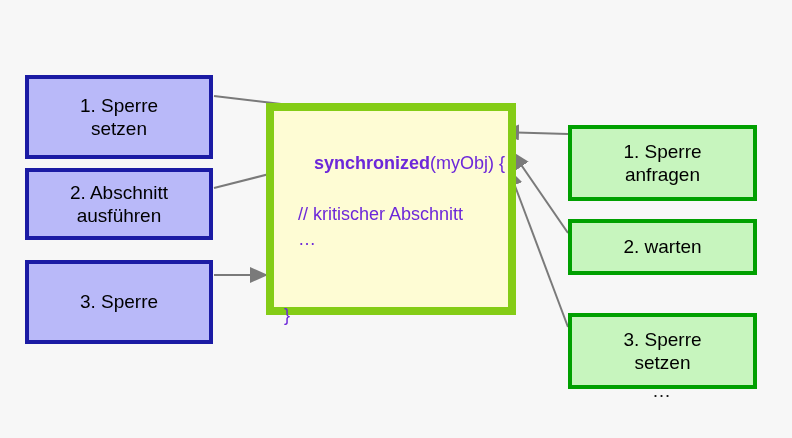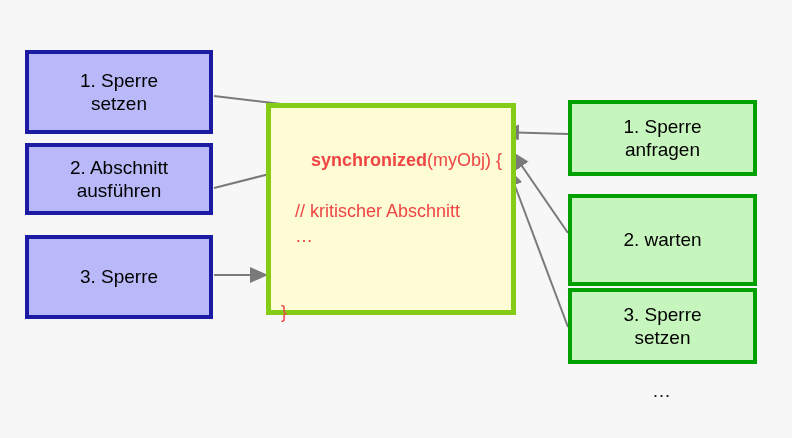--- a/index.html
+++ b/index.html
@@ -31,20 +31,21 @@
   .box {
     position: absolute;
     box-sizing: border-box;
     display: flex;
     flex-direction: column;
     align-items: center;
     justify-content: center;
     text-align: center;
     line-height: 1.22;
     color: #000000;
+    margin-top: 25px;
   }
 
   
   .box-blue {
     background: #b9b9f9;
     border: 4px solid #1b1ba4;
     font-size: 19px;
   }
 
   
@@ -52,23 +53,23 @@
     background: #c7f5be;
     border: 4px solid #00a000;
     font-size: 19px;
   }
 
   
   .box-code {
     position: absolute;
     box-sizing: border-box;
     background: #fefcd4;
-    border: 5px solid #84cc16;
+    border: 8px solid #84cc16;
     font-size: 18px;
-    color: #ef4444;
+    color: #6d28d9;
     padding: 14px 0 0 10px;
     line-height: 1.42;
     text-align: left;
   }
   .code-line {
     white-space: pre;
   }
   .code-line.indent {
     padding-left: 14px;
   }
@@ -135,21 +136,21 @@
     <div class="code-line indent">…</div>
     <div class="code-gap"></div>
     <div class="code-line">}</div>
   </div>
 
   <div class="box box-green" style="left:568px; top:100px; width:189px; height:76px;">
     <span>1. Sperre</span>
     <span>anfragen</span>
   </div>
 
-  <div class="box box-green" style="left:568px; top:194px; width:189px; height:92px;">
+  <div class="box box-green" style="left:568px; top:194px; width:189px; height:56px;">
     <span>2. warten</span>
   </div>
 
   <div class="box box-green" style="left:568px; top:288px; width:189px; height:76px;">
     <span>3. Sperre</span>
     <span>setzen</span>
   </div>
 
   <div class="ellipsis-note" style="left:568px; top:380px; width:189px;">…</div>
 

